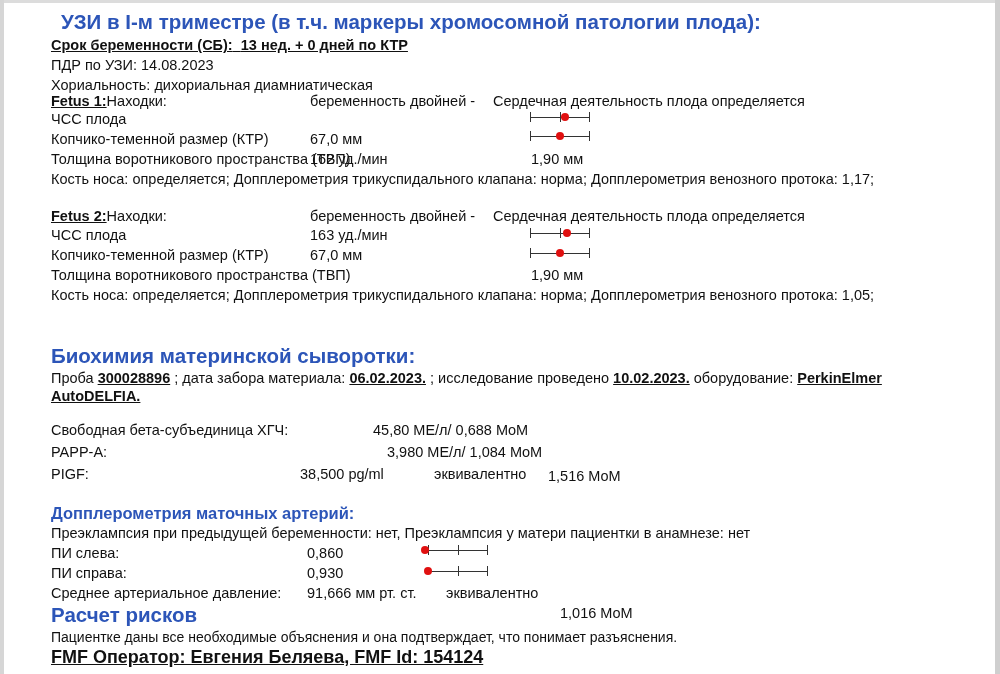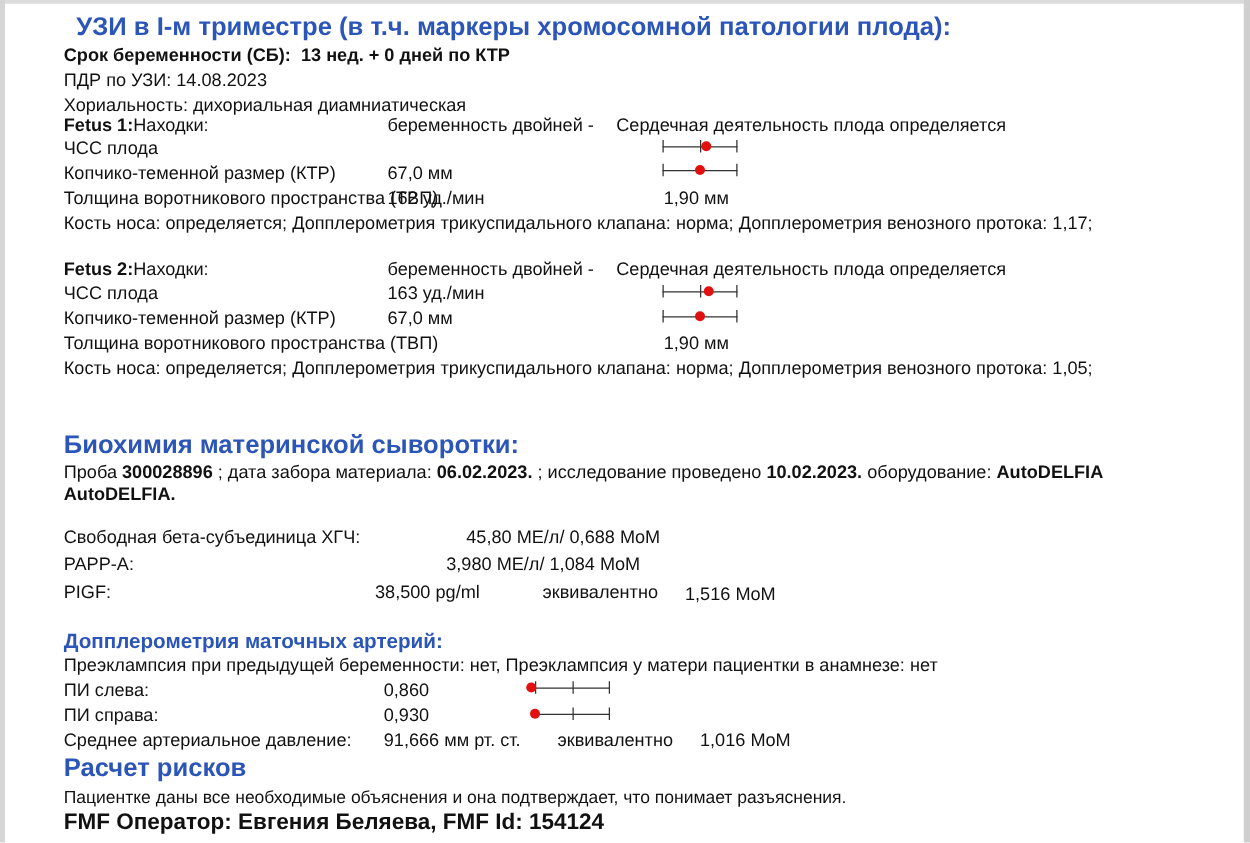--- a/index.html
+++ b/index.html
@@ -8,21 +8,21 @@
     background: #ffffff;
     font-family: "Liberation Sans", sans-serif;
     color: #111111;
   }
   .frame-top { position: absolute; left: 0; top: 0; width: 1000px; height: 3px; background: #dcdcdc; }
   .frame-left { position: absolute; left: 0; top: 0; width: 4px; height: 674px; background: #d6d6d6; }
   .frame-right { position: absolute; left: 995px; top: 0; width: 5px; height: 674px; background: #cfcfcf; }
   .t { position: absolute; white-space: nowrap; font-size: 14.5px; line-height: 18px; }
   .h1 { position: absolute; white-space: nowrap; color: #2c55b8; font-weight: bold; font-size: 20.5px; line-height: 24px; }
   .h2 { position: absolute; white-space: nowrap; color: #2c55b8; font-weight: bold; font-size: 16.5px; line-height: 20px; }
-  .b { font-weight: bold; }
+  .b { font-weight: bold; text-decoration: underline; }
   .bar { position: absolute; height: 10px; }
   .bar .line { position: absolute; left: 0; right: 0; top: 4.5px; height: 1px; background: #333; }
   .bar .tick { position: absolute; top: 0; width: 1px; height: 10px; background: #333; }
   .bar .dot { position: absolute; top: 1px; width: 8px; height: 8px; margin-left: -4px; border-radius: 50%; background: #e01010; }
 </style>
 </head>
 <body>
 
 <div class="frame-top"></div>
 <div class="frame-left"></div>
@@ -90,28 +90,28 @@
   </div>
 
   <div class="t" style="left:51px;top:266px;">Толщина воротникового пространства (ТВП)</div>
   <div class="t" style="left:531px;top:266px;">1,90 мм</div>
 
   <div class="t" style="left:51px;top:286px;">Кость носа: определяется;   Допплерометрия трикуспидального клапана: норма;   Допплерометрия венозного протока: 1,05;</div>
 </div>
 
 <div class="h1" style="left:51px;top:344px;">Биохимия материнской сыворотки:</div>
 <div class="t" style="left:51px;top:369px;">
-  <span>Проба </span><span class="b">300028896</span><span> ; дата забора материала: </span><span class="b">06.02.2023.</span><span> ; исследование проведено </span><span class="b">10.02.2023.</span><span> оборудование: </span><span class="b">AutoDELFIA</span>
+  <span>Проба </span><span class="b">300028896</span><span> ; дата забора материала: </span><span class="b">06.02.2023.</span><span> ; исследование проведено </span><span class="b">10.02.2023.</span><span> оборудование: </span><span class="b">PerkinElmer</span>
 </div>
 <div class="t b" style="left:51px;top:387px;">AutoDELFIA.</div>
 
 <div class="t" style="left:51px;top:421px;">Свободная бета-субъединица ХГЧ:</div>
 <div class="t" style="left:373px;top:421px;">45,80 МЕ/л/  0,688 MoM</div>
 <div class="t" style="left:51px;top:443px;">PAPP-A:</div>
-<div class="t" style="left:357px;top:443px;">3,980 МЕ/л/  1,084 MoM</div>
+<div class="t" style="left:387px;top:443px;">3,980 МЕ/л/  1,084 MoM</div>
 <div class="t" style="left:51px;top:465px;">PIGF:</div>
 <div class="t" style="left:300px;top:465px;">38,500 pg/ml</div>
 <div class="t" style="left:434px;top:465px;">эквивалентно</div>
 <div class="t" style="left:548px;top:467px;">1,516 MoM</div>
 
 <div class="h2" style="left:51px;top:503px;">Допплерометрия маточных артерий:</div>
 <div class="t" style="left:51px;top:524px;">Преэклампсия при предыдущей беременности:  нет, Преэклампсия у матери пациентки в анамнезе:  нет</div>
 
 <div class="t" style="left:51px;top:544px;">ПИ слева:</div>
 <div class="t" style="left:307px;top:544px;">0,860</div>
@@ -128,17 +128,17 @@
 <div class="bar" style="left:428px;top:566px;width:60px;">
   <div class="line"></div>
     <div class="tick" style="left:50%"></div>
     <div class="tick" style="right:0"></div>
   <div class="dot" style="left:0%"></div>
 </div>
 
 <div class="t" style="left:51px;top:584px;">Среднее артериальное давление:</div>
 <div class="t" style="left:307px;top:584px;">91,666  мм рт. ст.</div>
 <div class="t" style="left:446px;top:584px;">эквивалентно</div>
-<div class="t" style="left:560px;top:584px;">1,016 MoM</div>
+<div class="t" style="left:560px;top:604px;">1,016 MoM</div>
 
 <div class="h1" style="left:51px;top:603px;">Расчет рисков</div>
 <div class="t" style="left:51px;top:628px;font-size:14px;">Пациентке даны все необходимые объяснения и она подтверждает, что понимает разъяснения.</div>
 <div class="t b" style="left:51px;top:648px;font-size:18px;">FMF Оператор: Евгения Беляева, FMF Id: 154124</div>
 
 </body></html>

